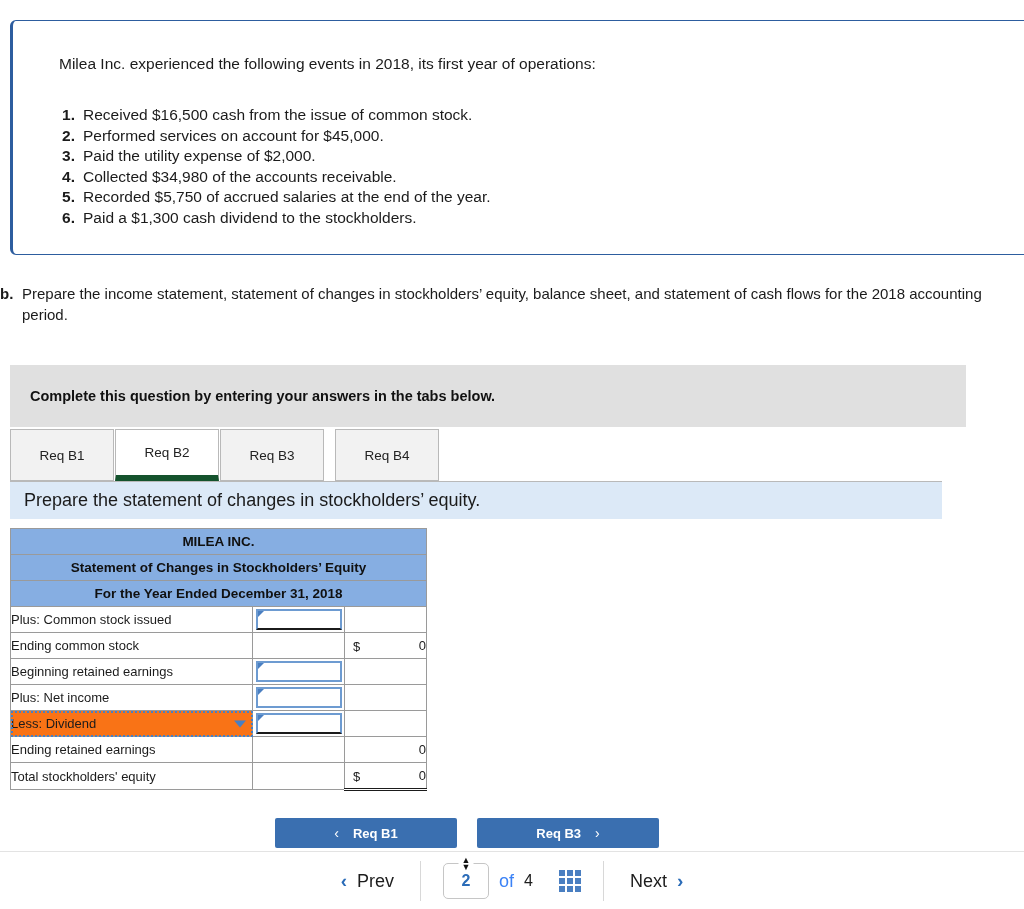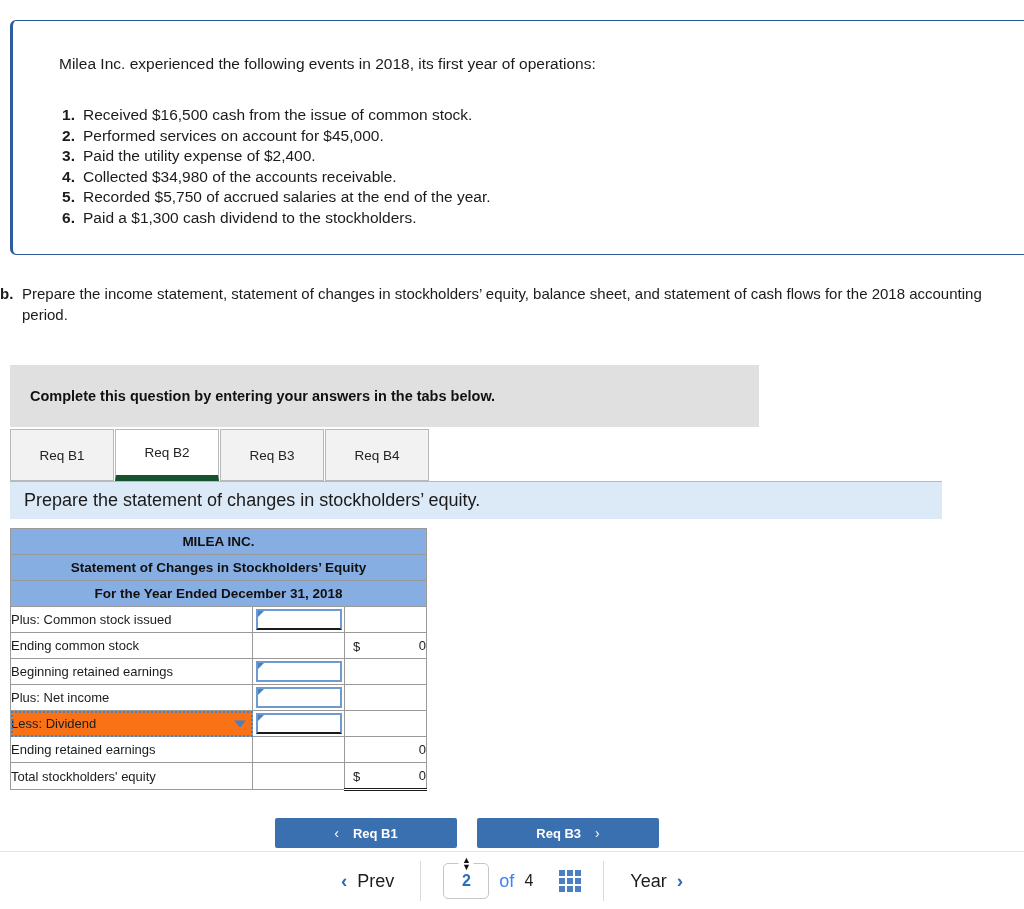--- a/index.html
+++ b/index.html
@@ -80,21 +80,21 @@
   }
   .req-b .text {
     flex: 1 1 auto;
   }
 
   
   .complete-banner {
     position: absolute;
     left: 10px;
     top: 365px;
-    width: 749px;
+    width: 956px;
     height: 62px;
     background: #e0e0e0;
     display: flex;
     align-items: center;
   }
   .complete-banner .txt {
     font-size: 14.5px;
     font-weight: bold;
     color: #111;
     margin-left: 20px;
@@ -366,21 +366,21 @@
       <li>
         <span class="num">1.</span>
         <span>Received $16,500 cash from the issue of common stock.</span>
       </li>
       <li>
         <span class="num">2.</span>
         <span>Performed services on account for $45,000.</span>
       </li>
       <li>
         <span class="num">3.</span>
-        <span>Paid the utility expense of $2,400.</span>
+        <span>Paid the utility expense of $2,000.</span>
       </li>
       <li>
         <span class="num">4.</span>
         <span>Collected $34,980 of the accounts receivable.</span>
       </li>
       <li>
         <span class="num">5.</span>
         <span>Recorded $5,750 of accrued salaries at the end of the year.</span>
       </li>
       <li>
@@ -402,21 +402,21 @@
 <div class="tabs" id="tabs">
     <div class="tab" style="left: 0px; width: 104px;">
       <span>Req B1</span>
     </div>
     <div class="tab active" style="left: 105px; width: 104px;">
       <span>Req B2</span>
     </div>
     <div class="tab" style="left: 210px; width: 104px;">
       <span>Req B3</span>
     </div>
-    <div class="tab" style="left: 315px; width: 104px;">
+    <div class="tab" style="left: 325px; width: 104px;">
       <span>Req B4</span>
     </div>
   </div>
 
 <div class="sub-instruction">
   <span class="txt">Prepare the statement of changes in stockholders’ equity.</span>
 </div>
 
 <table class="stmt">
   <colgroup>
@@ -521,17 +521,17 @@
           <i></i>
           <i></i>
           <i></i>
           <i></i>
           <i></i>
           <i></i>
       </span>
     </div>
     <div class="pager-sep"></div>
     <div class="pager-btn">
-      <span>Year</span>
+      <span>Next</span>
       <span class="arrow">›</span>
     </div>
   </div>
 </div>
 
 </body></html>

